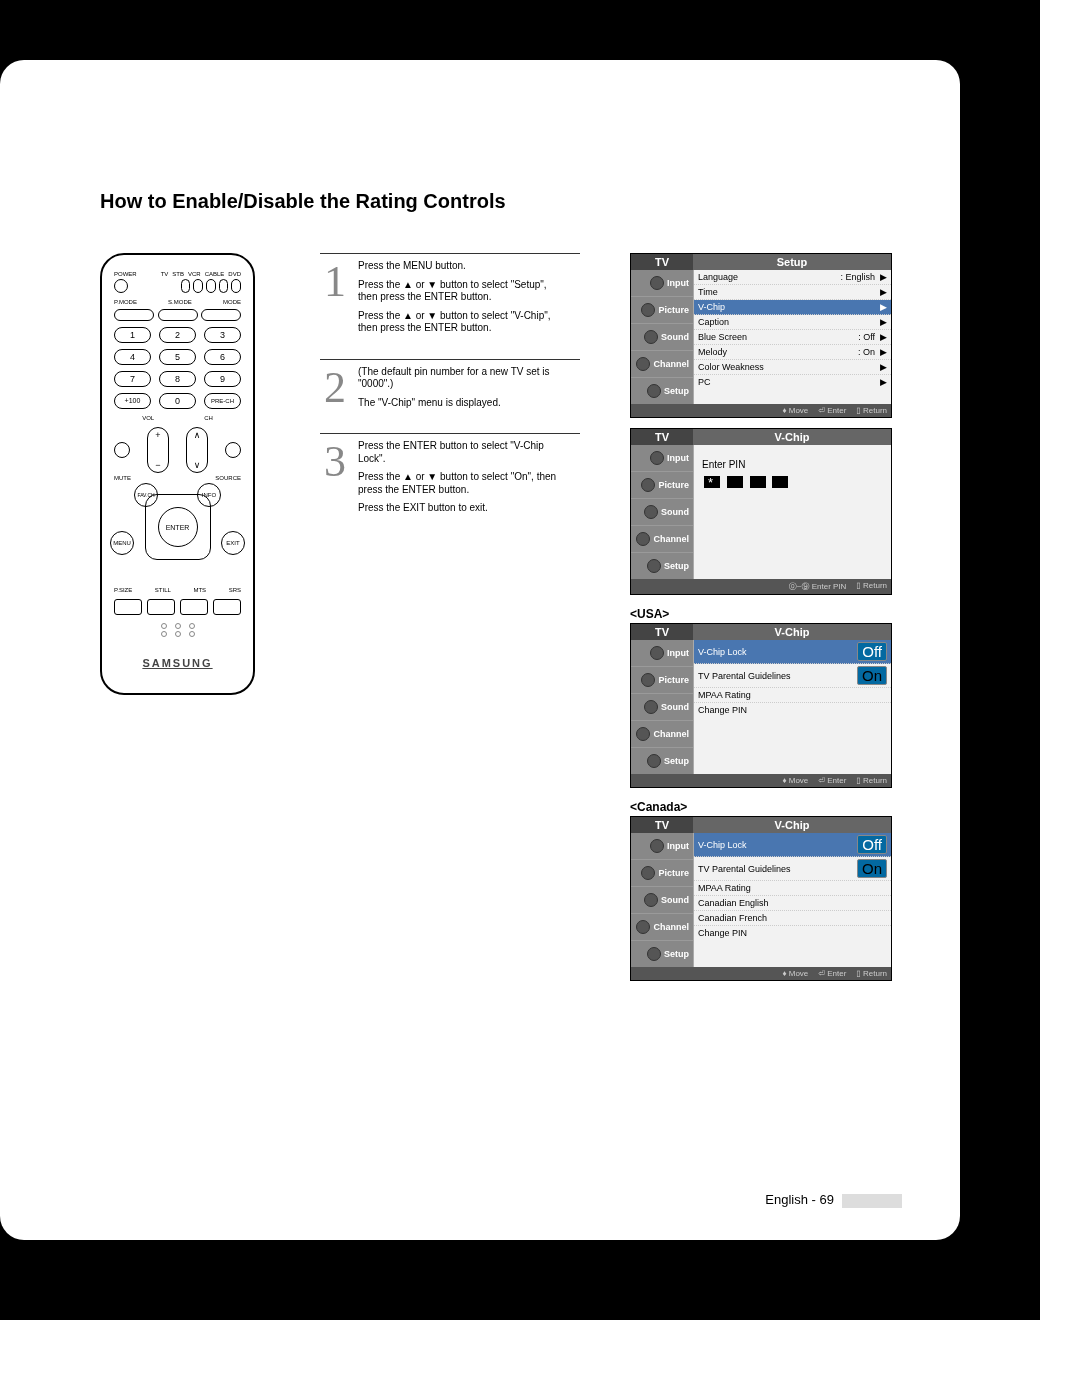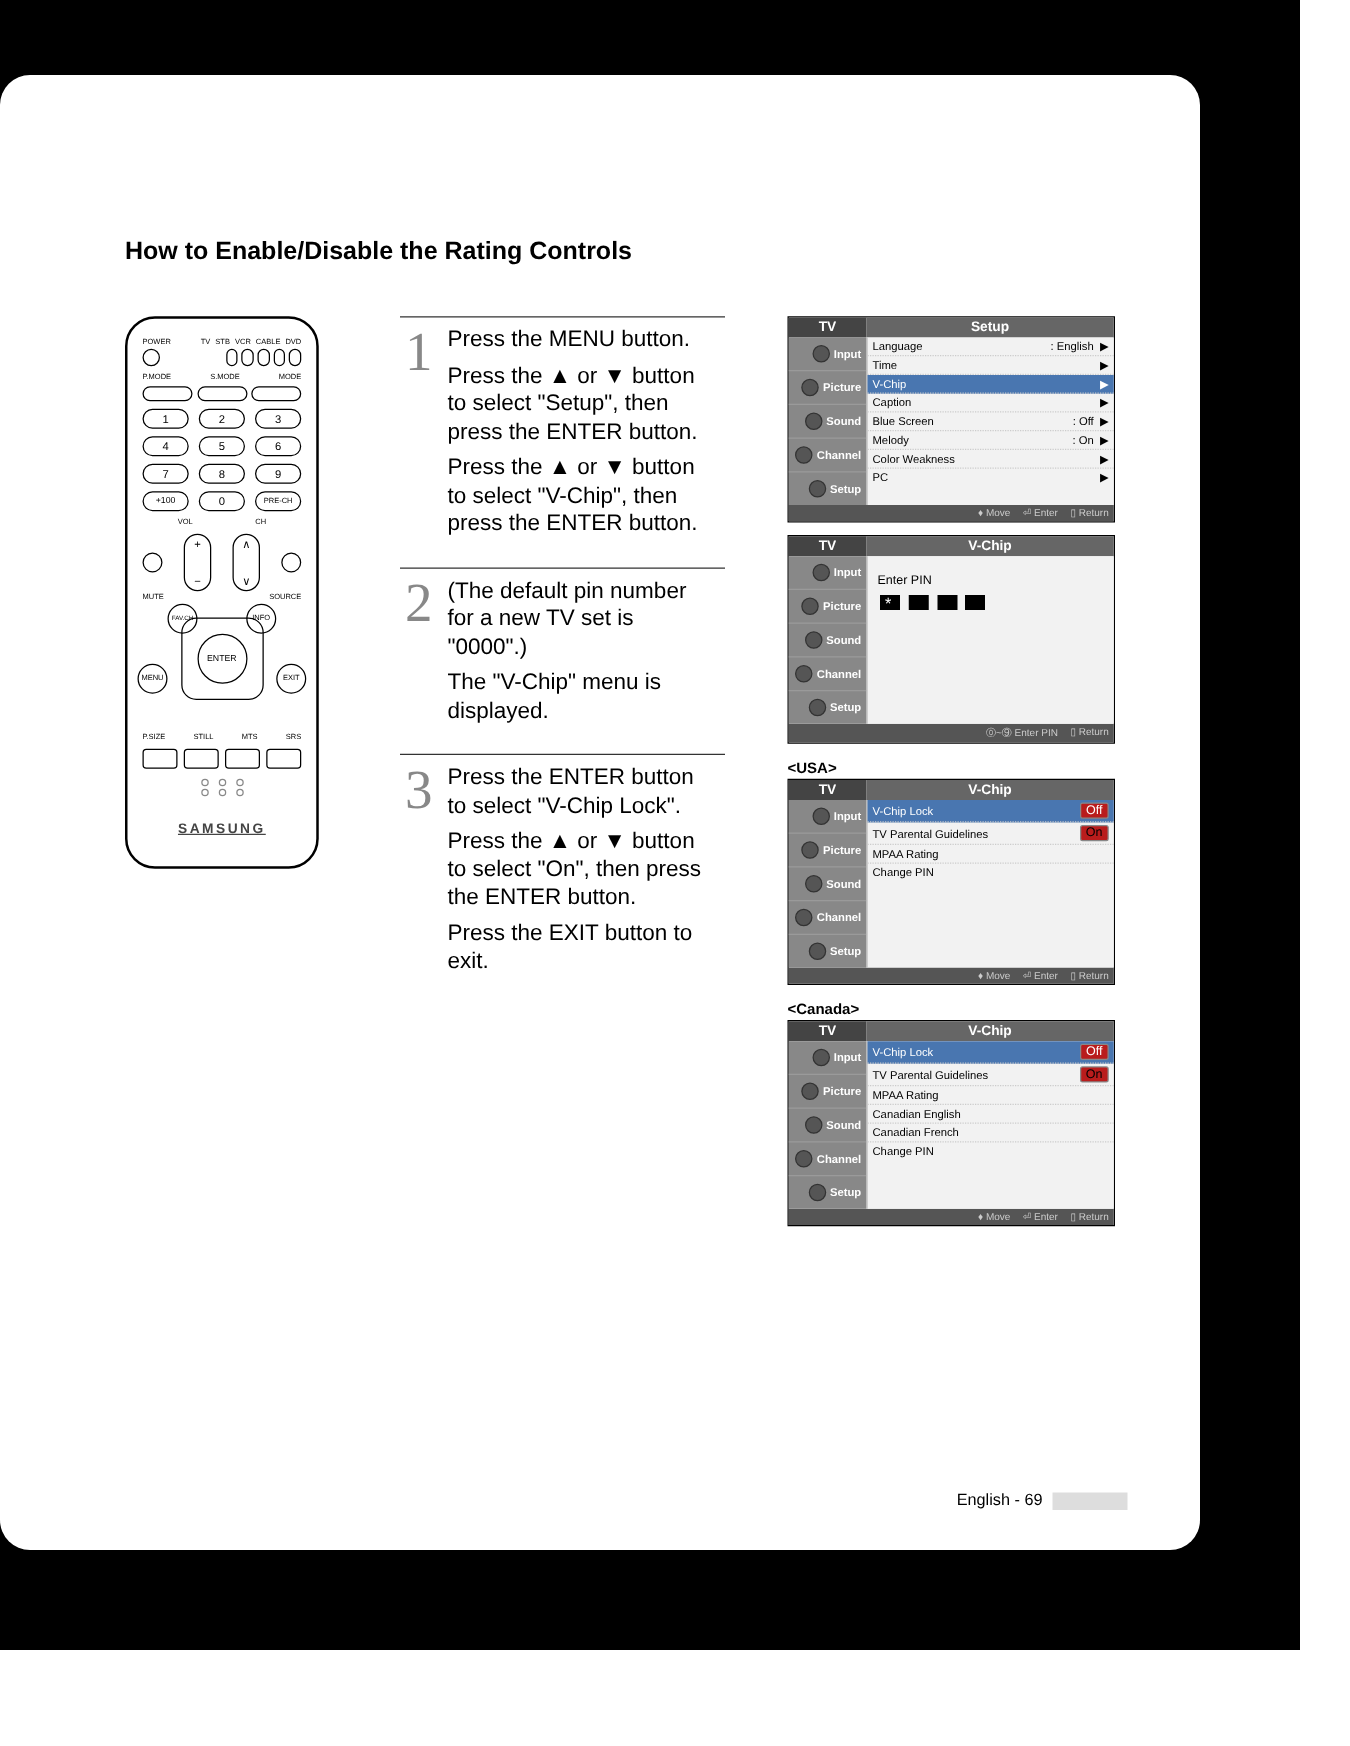--- a/index.html
+++ b/index.html
@@ -51,21 +51,21 @@
     font-family: "Times New Roman", serif;
     line-height: 1;
     width: 28px;
     text-align: center;
     flex: none;
     letter-spacing: -2px;
   }
   .step .txt { flex: 1; }
   .step p {
     margin: 0 17px 6px 0;
-    font-size: 18px;
+    font-size: 10px;
     line-height: 1.25;
   }
   
   .osd-col { width: 260px; flex: none; }
   .osd-label {
     font-weight: bold; font-size: 12px;
     margin: 12px 0 2px 0;
   }
   .osd {
     width: 260px;
@@ -144,23 +144,23 @@
     display: inline-block;
     width: 16px; height: 12px;
     background: #000; margin: 0 2px;
     vertical-align: middle;
   }
   .pin-box.star { background: #000; position: relative;}
   .pin-box.star:after{
     content:'*'; color:#fff; position:absolute; left:4px; top:-1px; font-size:13px;
   }
   .val-box {
-    background: #b91c1c; border: 1px solid #888;
+    background: #0369a1; border: 1px solid #888;
     border-radius: 2px; padding: 0 4px;
-    font-size: 10px;
+    font-size: 15px;
     margin-left: 35px;
   }
   
   .remote-col { width: 170px; flex: none; }
   .remote {
     width: 155px;
     border: 2px solid #000;
     border-radius: 24px;
     padding: 16px 12px 24px 12px;
     box-sizing: border-box;

